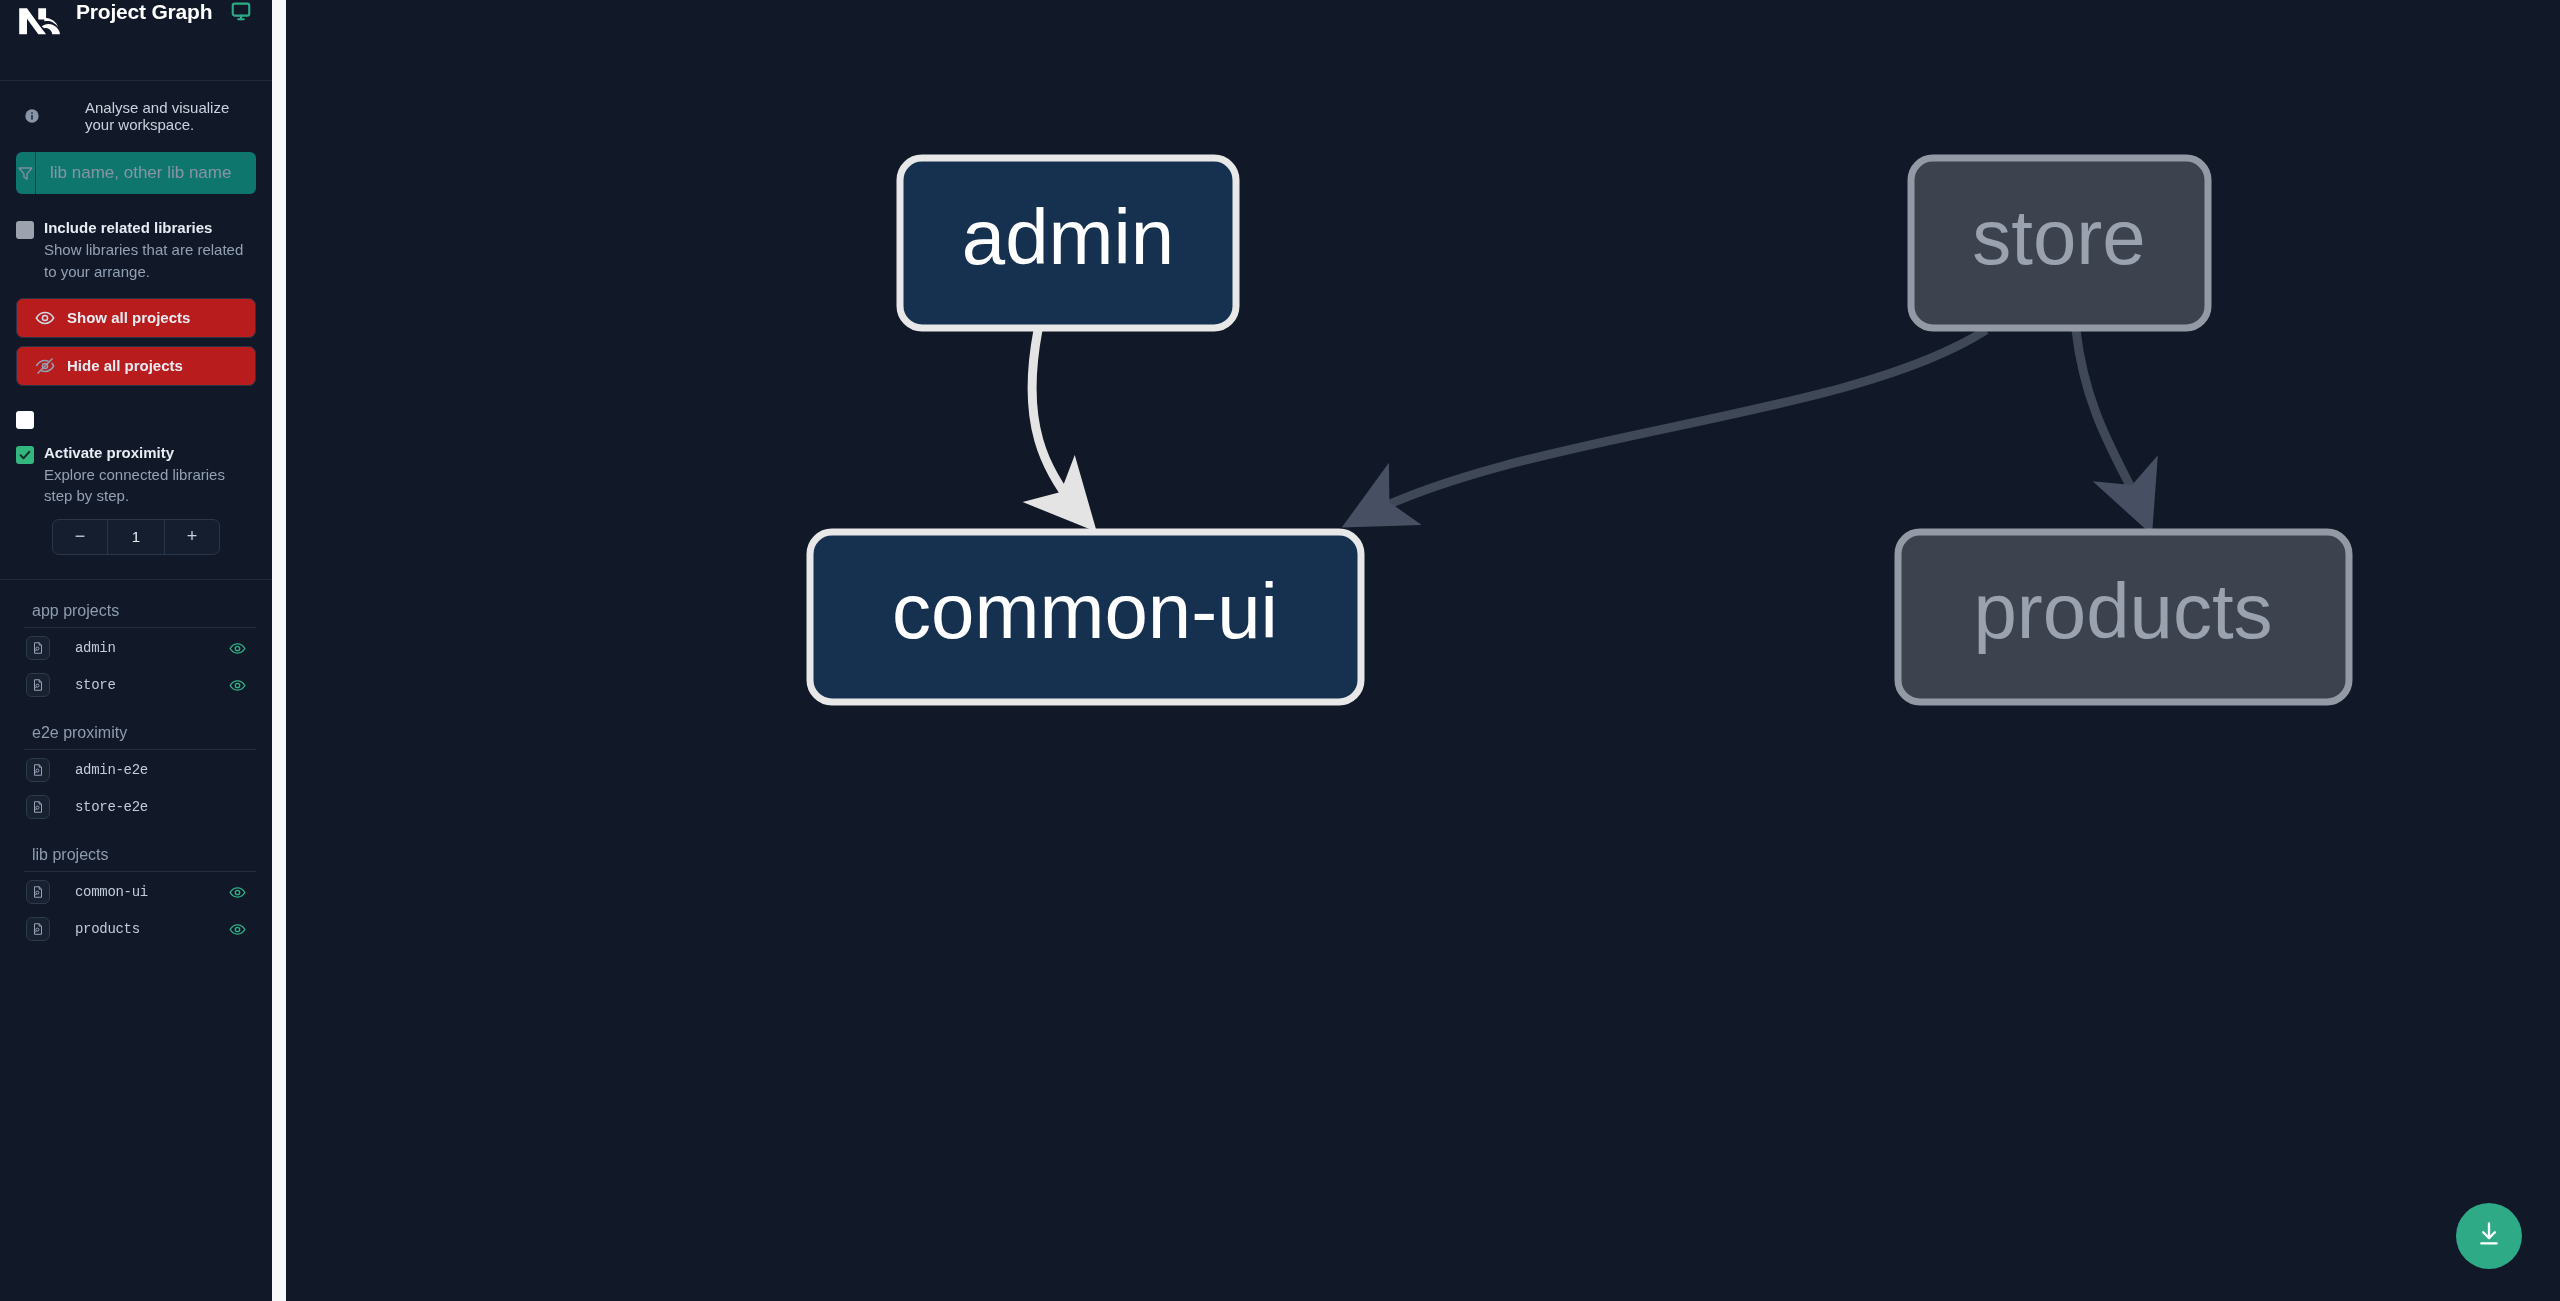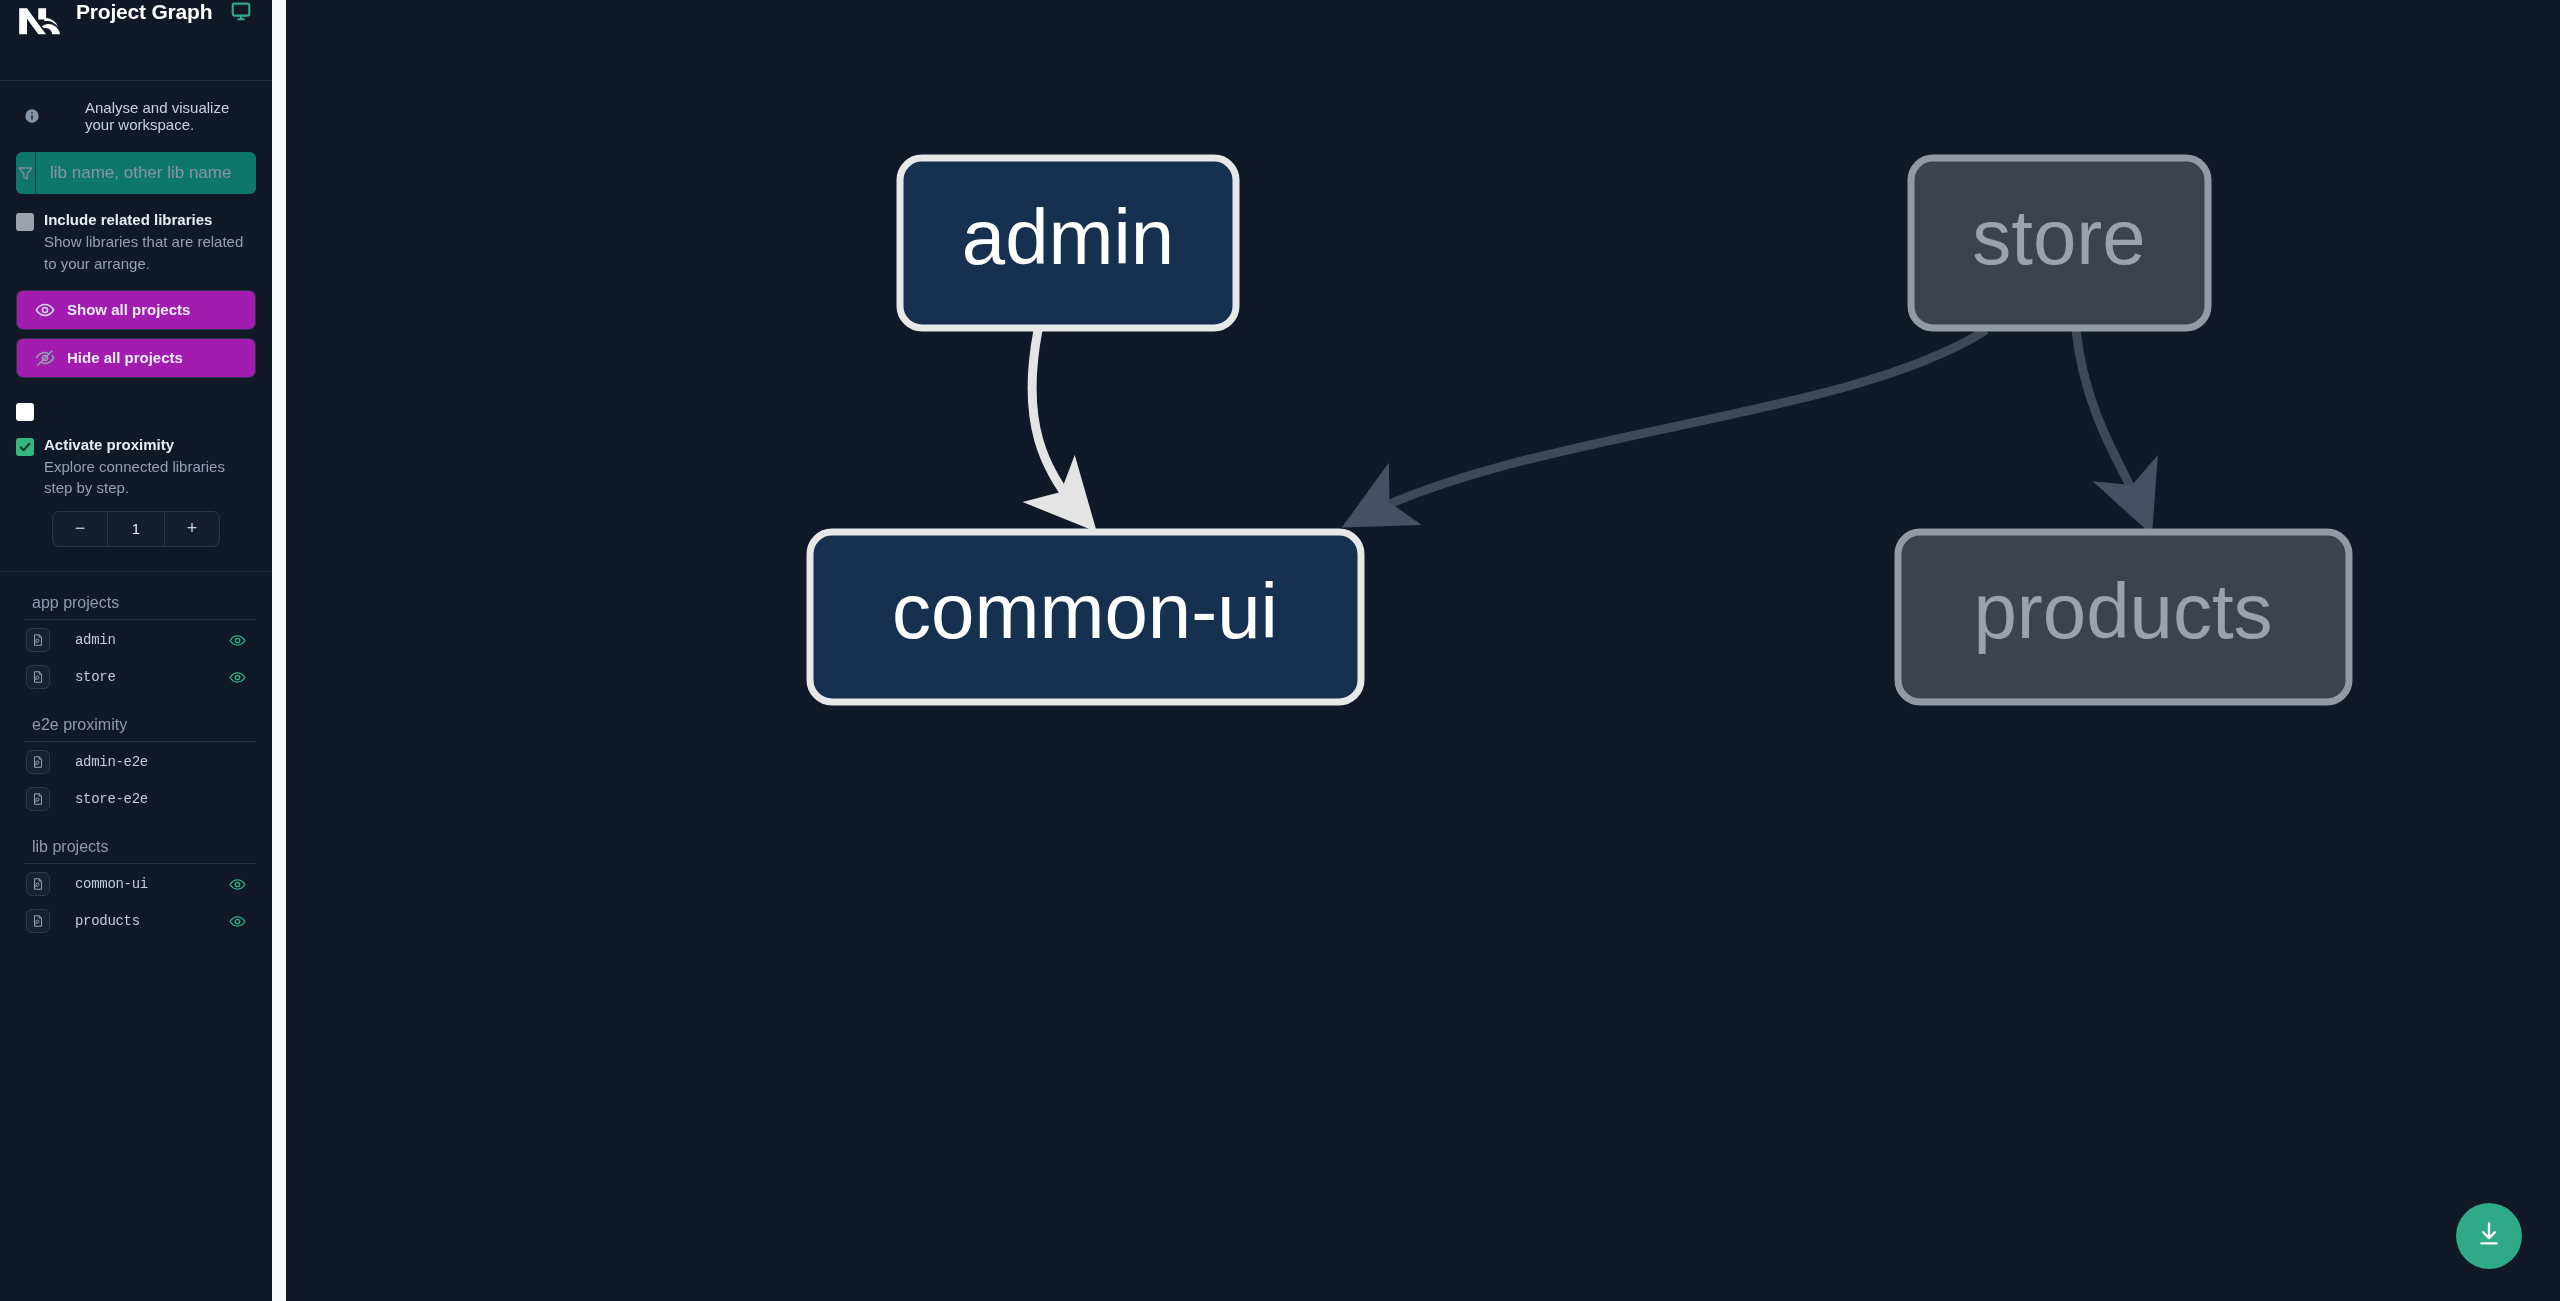--- a/index.html
+++ b/index.html
@@ -56,37 +56,37 @@
     border-right: 1px solid #2a3648;
   }
   .filter-ic { width: 19px; height: 19px; }
   .filter-input {
     flex: 1; height: 100%; background: transparent; border: 0; outline: 0;
     color: #d5dce6; font-size: 17px; padding-left: 14px;
     font-family: "Liberation Sans", sans-serif;
   }
   .filter-input::placeholder { color: #8894a6; }
 
-  .check-row { display: flex; padding: 16px 16px 0 16px; gap: 10px; }
+  .check-row { display: flex; padding: 24px 16px 0 16px; gap: 10px; }
   .cbox {
     width: 18px; height: 18px; flex: 0 0 18px; margin-top: 3px;
     border-radius: 3px; position: relative;
   }
   .cbox.grey { background: #9ca3af; }
   .cbox.white { background: #ffffff; }
   .cbox.green { background: #34b67f; display:flex;align-items:center;justify-content:center;}
   .cbox.green svg { width: 14px; height: 14px; }
   .chk-txt { flex: 1; }
   .chk-title { color: #e8edf4; font-size: 15px; font-weight: bold; line-height: 1.35; }
   .chk-sub { color: #93a1b5; font-size: 15px; line-height: 1.42; margin-top: 1px; }
 
   .btn-wrap { padding: 16px 16px 0 16px; }
   .pill-btn {
     width: 100%; height: 40px; margin-bottom: 8px;
-    background: #a21caf; border: 1px solid #283548;
+    background: #b91c1c; border: 1px solid #283548;
     border-radius: 7px;
     display: flex; align-items: center; gap: 12px;
     padding-left: 18px; cursor: pointer;
   }
   .pill-btn span.lbl { color: #e8edf4; font-size: 15px; font-weight: bold; }
   .pill-ic { width: 20px; height: 20px; flex: 0 0 20px; }
 
   .stepper-wrap { display: flex; justify-content: center; padding: 12px 16px 0 16px; }
   .stepper {
     display: flex; border: 1px solid #2b3purpose; border: 1px solid #2b3748;

